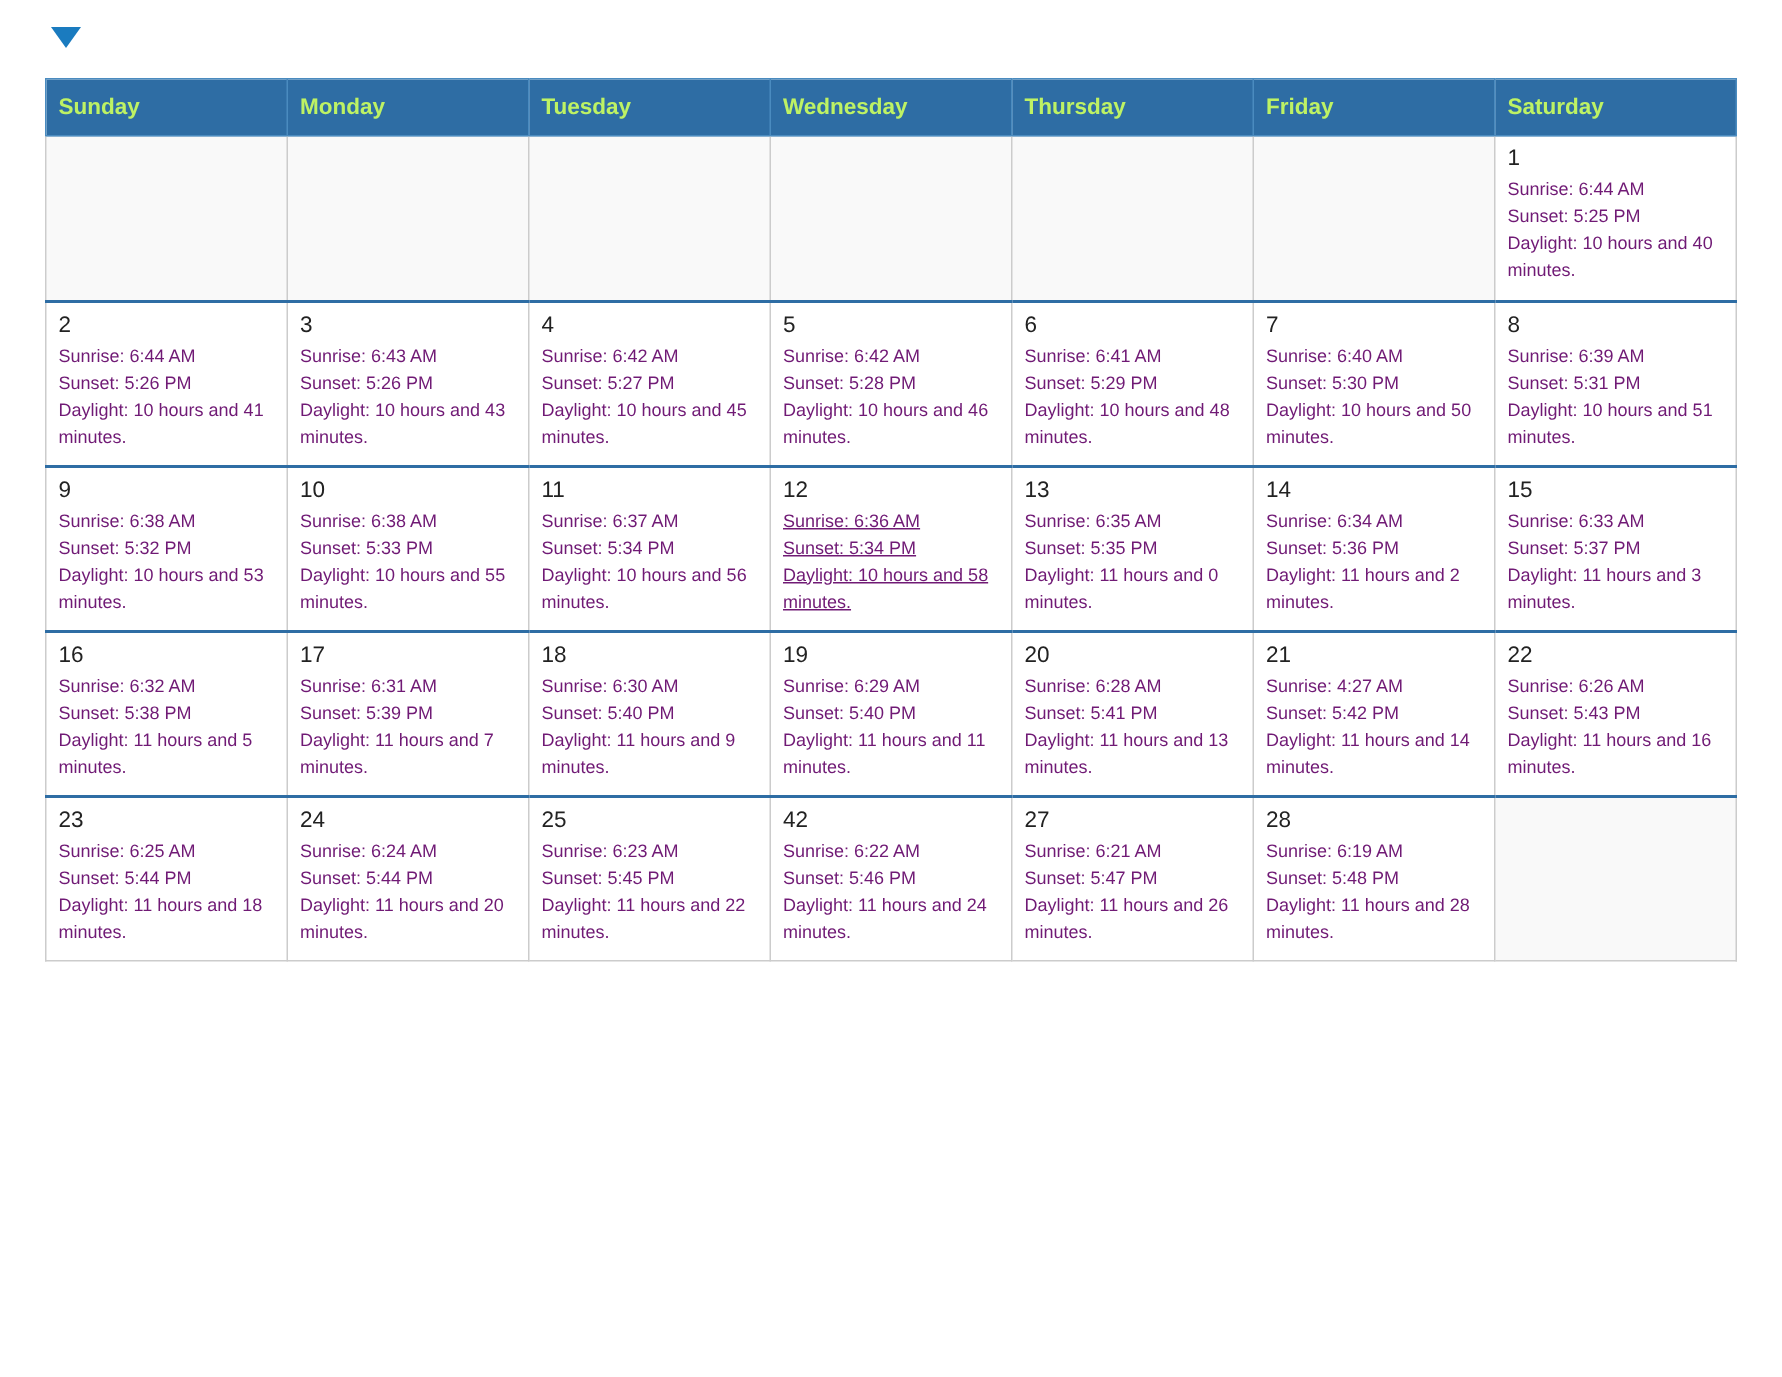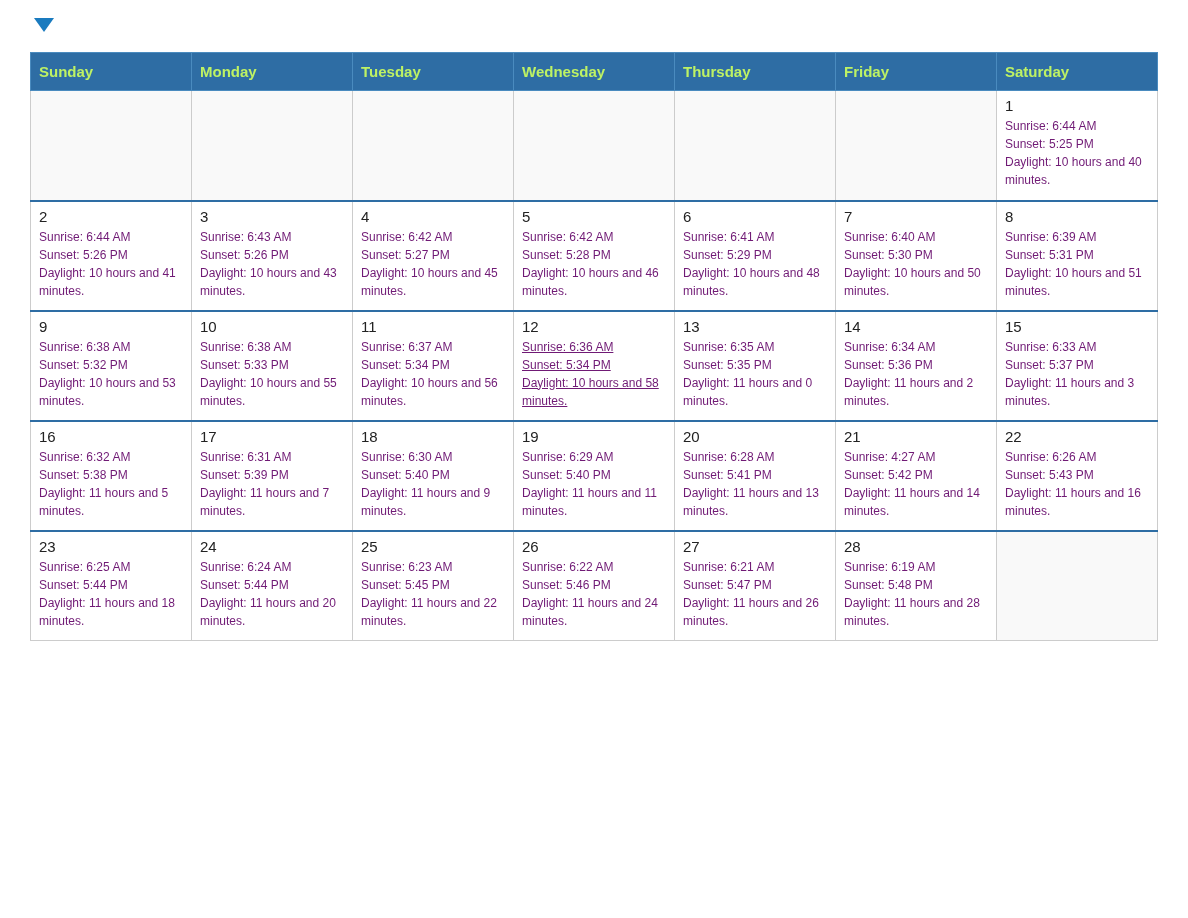--- a/index.html
+++ b/index.html
@@ -293,21 +293,21 @@
 Sunset: 5:44 PM
 Daylight: 11 hours and 20 minutes.</div>
         </td>
         <td>
           <span class="day-number">25</span>
           <div class="day-info" style="white-space: pre-line;">Sunrise: 6:23 AM
 Sunset: 5:45 PM
 Daylight: 11 hours and 22 minutes.</div>
         </td>
         <td>
-          <span class="day-number">26</span>
+          <span class="day-number">42</span>
           <div class="day-info" style="white-space: pre-line;">Sunrise: 6:22 AM
 Sunset: 5:46 PM
 Daylight: 11 hours and 24 minutes.</div>
         </td>
         <td>
           <span class="day-number">27</span>
           <div class="day-info" style="white-space: pre-line;">Sunrise: 6:21 AM
 Sunset: 5:47 PM
 Daylight: 11 hours and 26 minutes.</div>
         </td>

